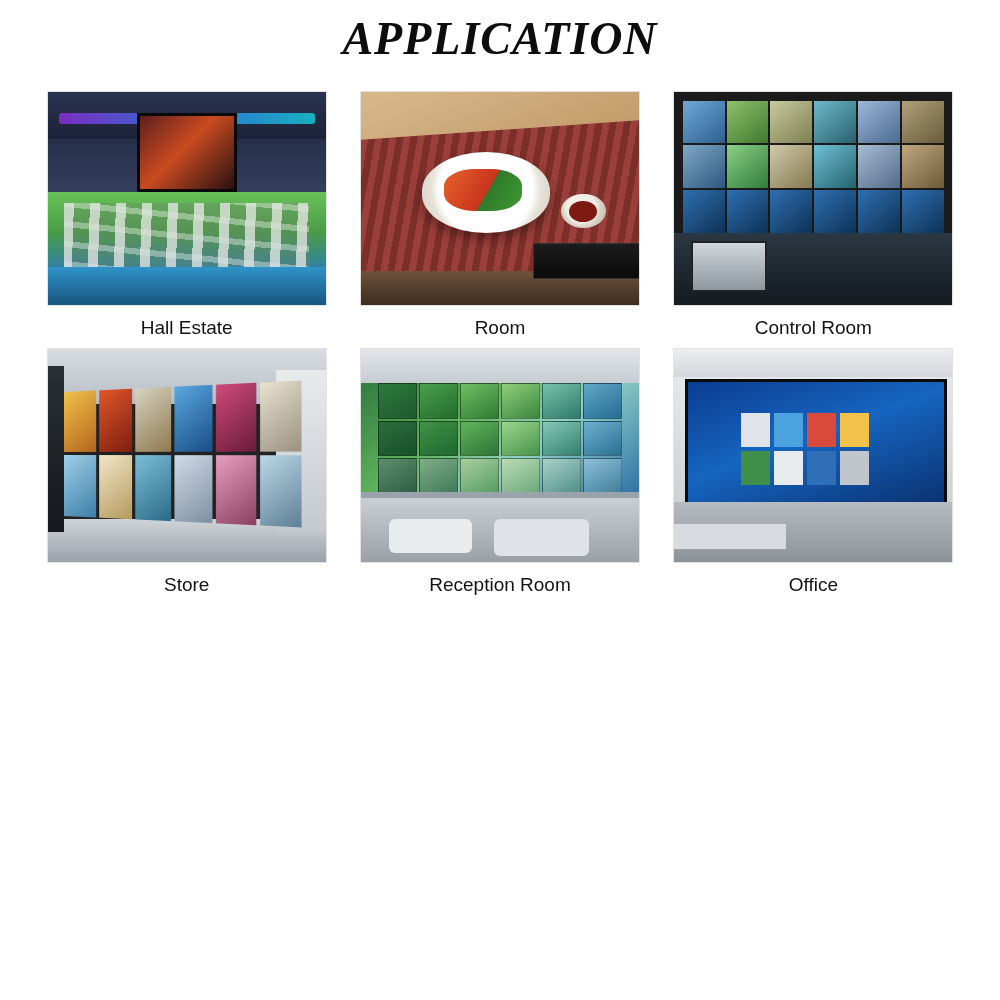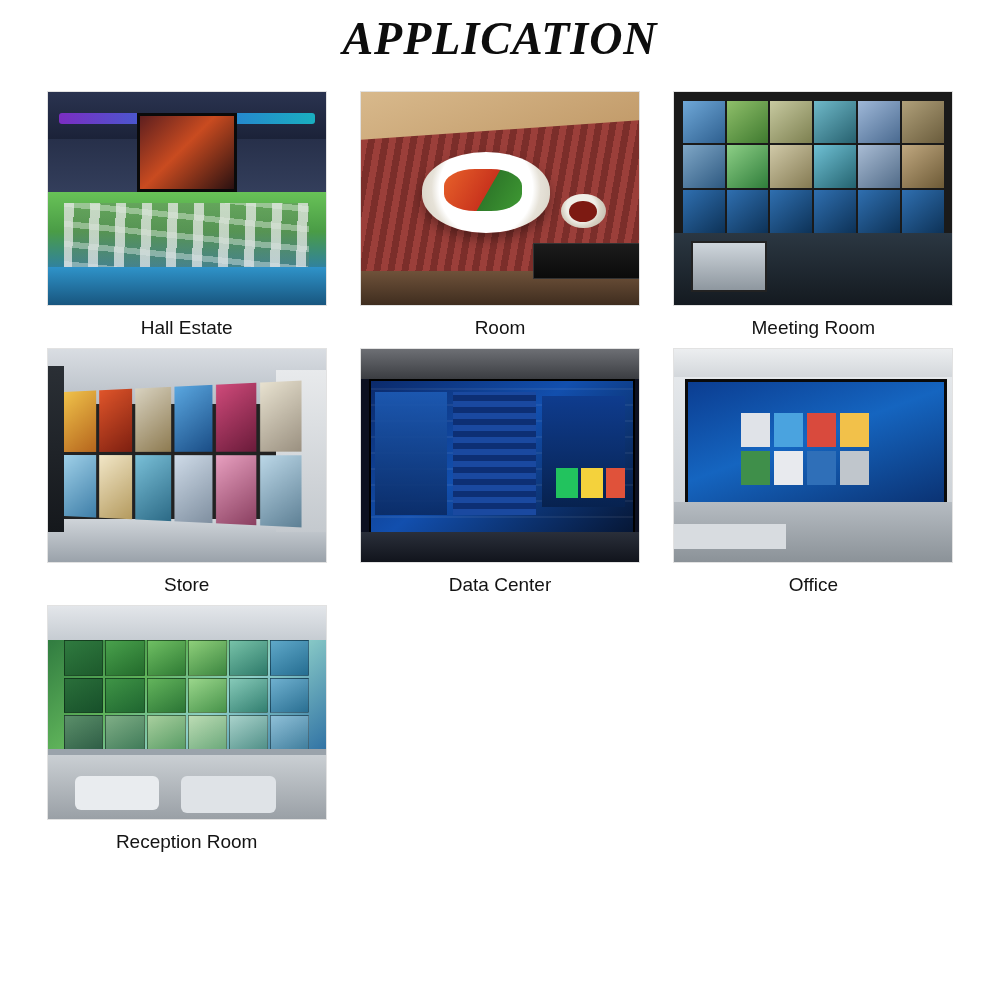--- a/index.html
+++ b/index.html
@@ -270,21 +270,21 @@
             <i style="background:linear-gradient(140deg,#2f6fb0,#0d3257)"></i>
             <i style="background:linear-gradient(140deg,#2f6fb0,#0d3257)"></i>
             <i style="background:linear-gradient(140deg,#2f6fb0,#0d3257)"></i>
             <i style="background:linear-gradient(140deg,#2f6fb0,#0d3257)"></i>
             <i style="background:linear-gradient(140deg,#2f6fb0,#0d3257)"></i>
           </div>
           <div class="layer cr-desk"></div>
           <div class="layer cr-mon"></div>
         </div>
       </div>
-      <div class="caption">Meeting Room</div>
+      <div class="caption">Control Room</div>
     </div>
 
     <div class="cell">
       <div class="thumb">
         <div class="scene">
           <div class="layer hl-ceil"></div>
           <div class="layer hl-floor"></div>
           <div class="layer hl-right"></div>
           <div class="layer hl-wallL"></div>
           <div class="layer hl-grid">
@@ -300,60 +300,20 @@
             <i style="background:linear-gradient(140deg,#cfdbe8,#7f8fa0)"></i>
             <i style="background:linear-gradient(140deg,#e8a0c0,#8a3f60)"></i>
             <i style="background:linear-gradient(140deg,#bcd8e8,#5d7f94)"></i>
           </div>
         </div>
       </div>
       <div class="caption">Store</div>
     </div>
 
 
-    <div class="cell">
-      <div class="thumb">
-        <div class="scene">
-          <div class="layer dc-bg"></div>
-          <div class="layer dc-ceil"></div>
-          <div class="layer dc-screen"></div>
-          <div class="layer dc-left"></div>
-          <div class="layer dc-mid"></div>
-          <div class="layer dc-right"></div>
-          <div class="layer dc-sq1"></div>
-          <div class="layer dc-sq2"></div>
-          <div class="layer dc-sq3"></div>
-          <div class="layer dc-floor"></div>
-        </div>
-      </div>
-      <div class="caption">Data Center</div>
-    </div>
-
-    <div class="cell">
-      <div class="thumb">
-        <div class="scene">
-          <div class="layer of-wall"></div>
-          <div class="layer of-ceil"></div>
-          <div class="layer of-screen"></div>
-          <div class="layer of-tiles">
-            <i style="background:#e0e3e8"></i>
-            <i style="background:#4aa3df"></i>
-            <i style="background:#d94a3d"></i>
-            <i style="background:#f2c14a"></i>
-            <i style="background:#3f8f4a"></i>
-            <i style="background:#e8eaee"></i>
-            <i style="background:#2f6fb8"></i>
-            <i style="background:#c0c6cc"></i>
-          </div>
-          <div class="layer of-floor"></div>
-          <div class="layer of-desk"></div>
-        </div>
-      </div>
-      <div class="caption">Office</div>
-    </div>
 
     <div class="cell">
       <div class="thumb">
         <div class="scene">
           <div class="layer rc-wall"></div>
           <div class="layer rc-ceil"></div>
           <div class="layer rc-grid">
             <i style="background:linear-gradient(150deg,#2f7a3f,#1d5a2c)"></i>
             <i style="background:linear-gradient(150deg,#49a14c,#236b2c)"></i>
             <i style="background:linear-gradient(150deg,#6fbf63,#2f7b34)"></i>
@@ -375,14 +335,37 @@
           </div>
           <div class="layer rc-floor"></div>
           <div class="layer rc-rail"></div>
           <div class="layer rc-sofa"></div>
           <div class="layer rc-sofa2"></div>
         </div>
       </div>
       <div class="caption">Reception Room</div>
     </div>
 
+    <div class="cell">
+      <div class="thumb">
+        <div class="scene">
+          <div class="layer of-wall"></div>
+          <div class="layer of-ceil"></div>
+          <div class="layer of-screen"></div>
+          <div class="layer of-tiles">
+            <i style="background:#e0e3e8"></i>
+            <i style="background:#4aa3df"></i>
+            <i style="background:#d94a3d"></i>
+            <i style="background:#f2c14a"></i>
+            <i style="background:#3f8f4a"></i>
+            <i style="background:#e8eaee"></i>
+            <i style="background:#2f6fb8"></i>
+            <i style="background:#c0c6cc"></i>
+          </div>
+          <div class="layer of-floor"></div>
+          <div class="layer of-desk"></div>
+        </div>
+      </div>
+      <div class="caption">Office</div>
+    </div>
+
   </div>
 </div>
 
 </body></html>

